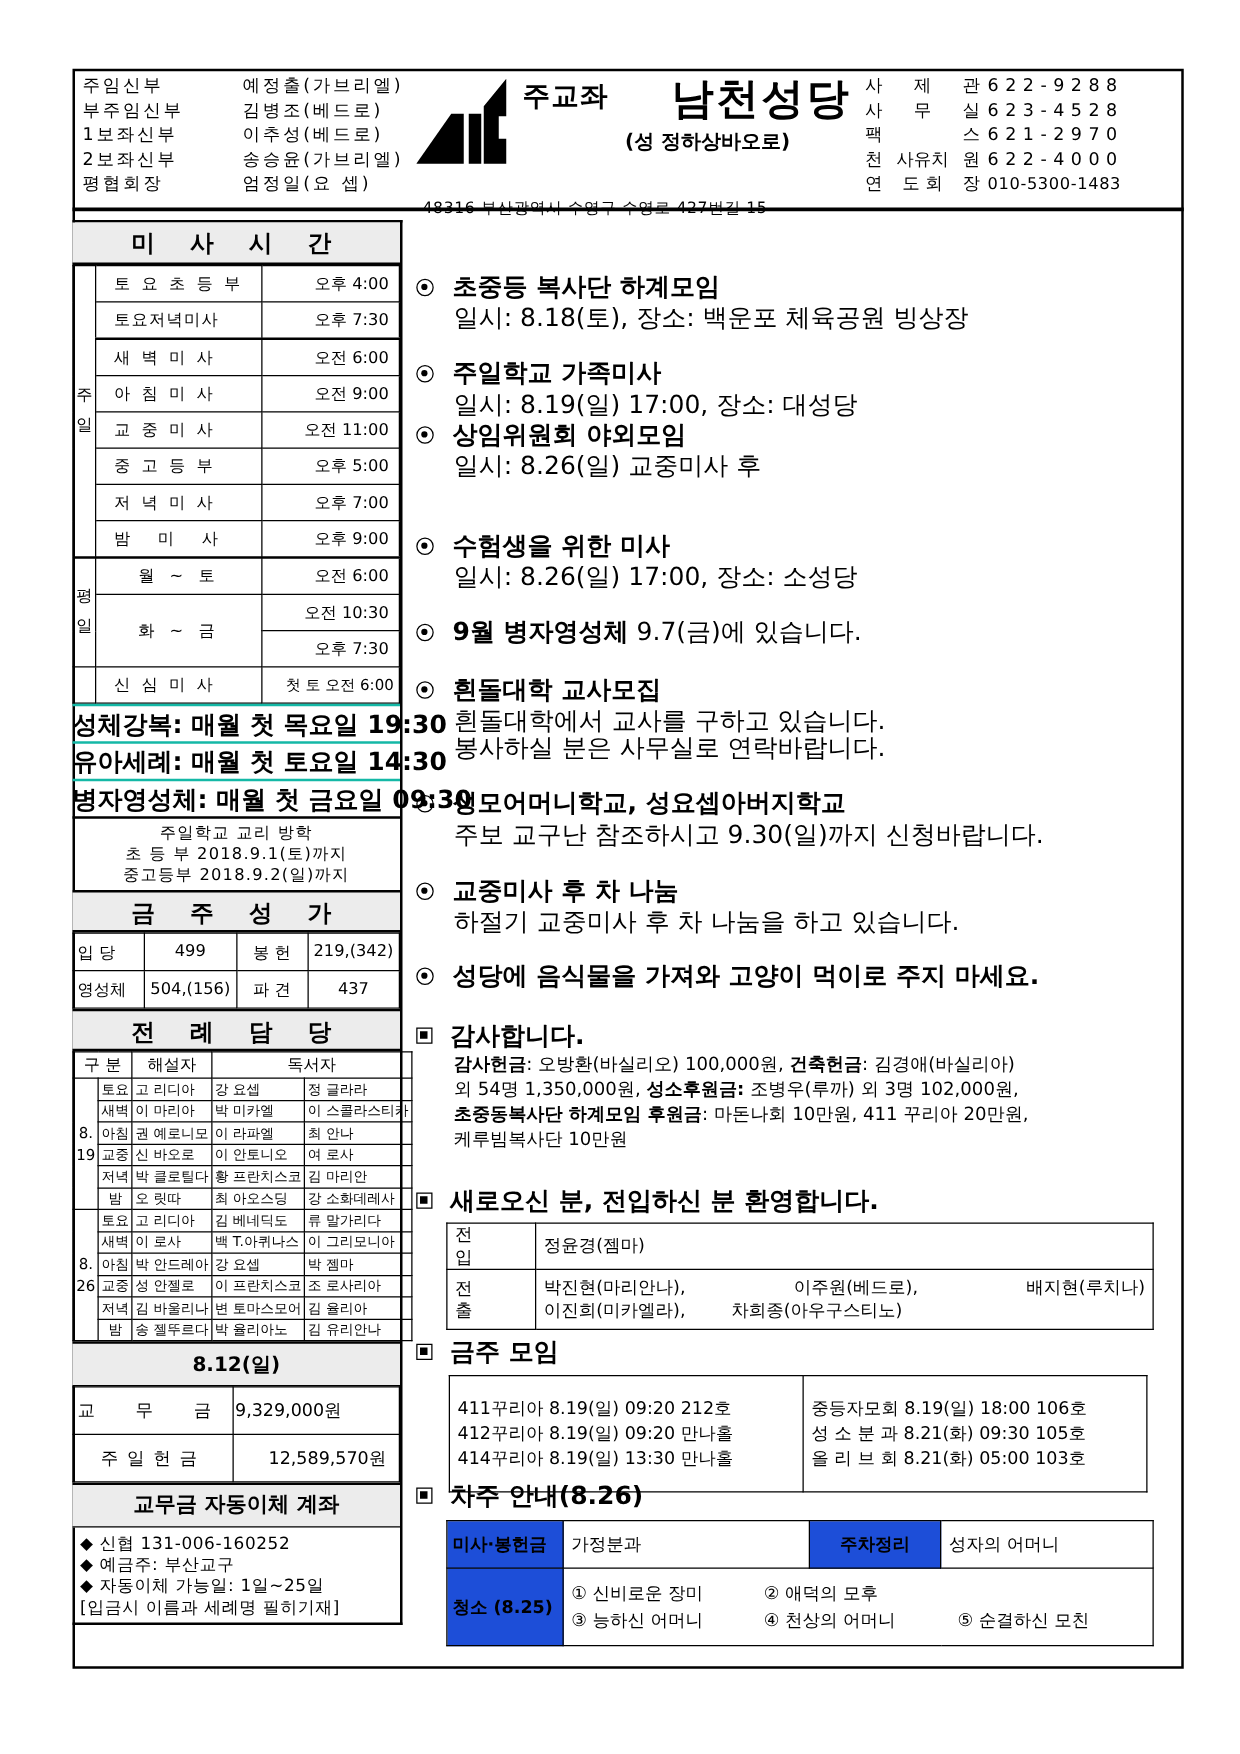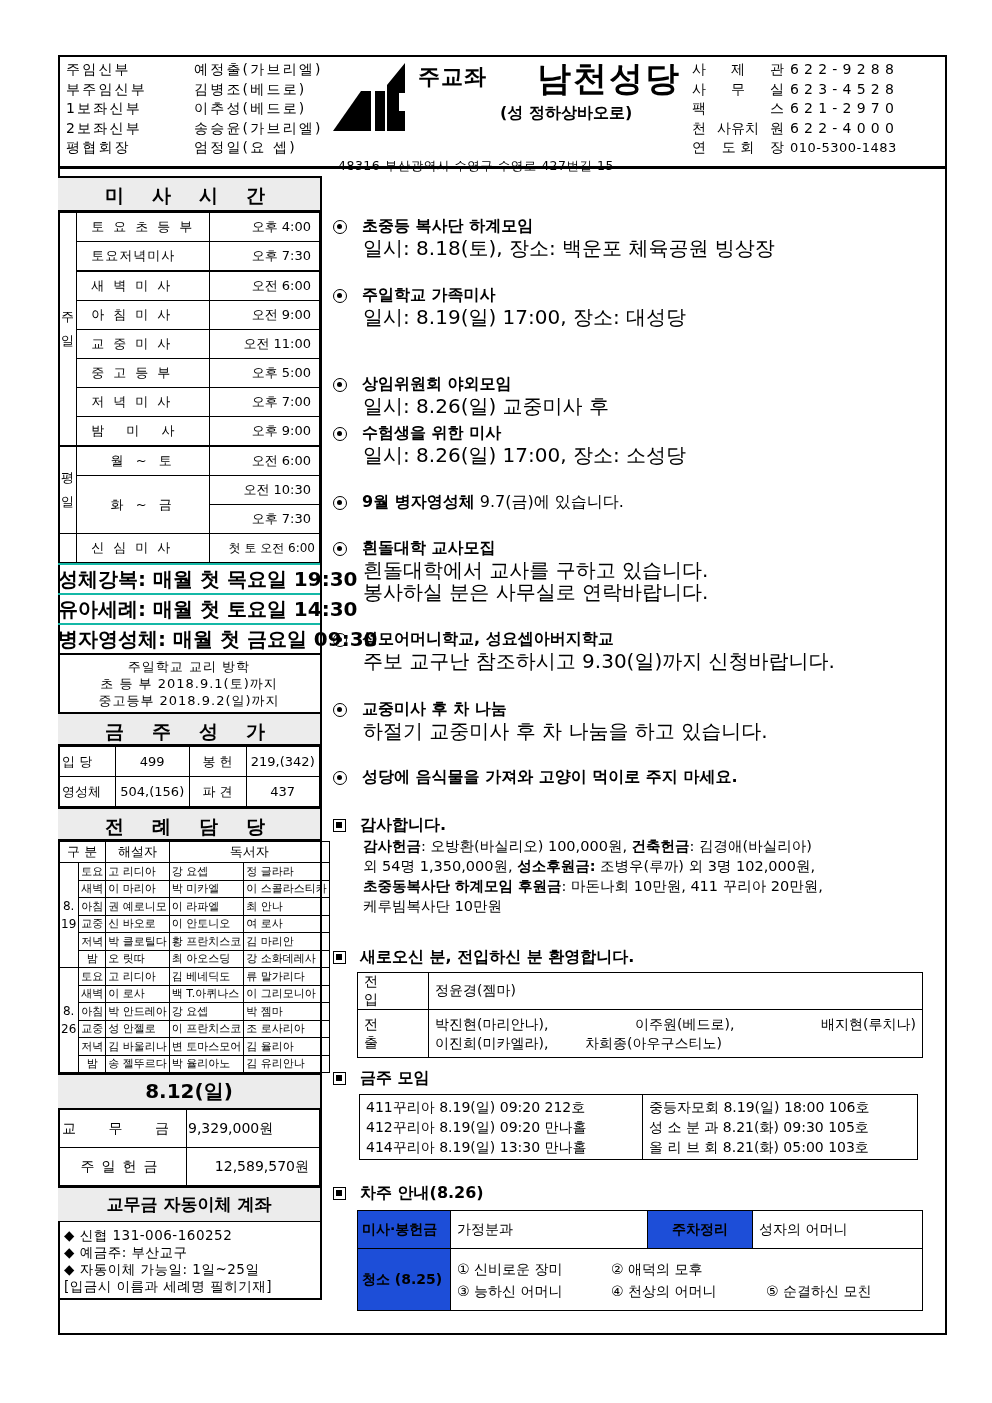--- a/index.html
+++ b/index.html
@@ -26,26 +26,26 @@
   table { border-collapse:collapse; }
   .mass td { border:1px solid #000; font-size:13px; height:28px; padding:0; }
   .mass .side { width:17px; text-align:center; font-size:13px; line-height:20px; }
   .mass .name { width:117px; letter-spacing:9px; padding-left:14px; white-space:nowrap; }
   .mass .time { text-align:right; padding-right:8px; width:100px; white-space:nowrap; }
   .boldrow { font-weight:bold; font-size:20px; text-align:right; height:28px; line-height:28px; border-top:2px solid #14b8a6; white-space:nowrap; }
   .catechism { border-top:2px solid #000; font-size:13px; text-align:center; line-height:17px; padding:3px 0; letter-spacing:1px; }
   .week td { border:1px solid #000; font-size:13px; height:29px; padding:0 3px; text-align:center; }
   .liturgy td { border:1px solid #000; font-size:11px; height:16.5px; padding:0 2px; white-space:nowrap; text-align:left; }
   .liturgy .gh td { font-size:13px; text-align:center; height:20px; }
-  .date-head { background:#ececec; font-size:20px; font-weight:bold; text-align:center; height:33px; line-height:33px; border-top:2px solid #000; border-bottom:1px solid #000; }
+  .date-head { background:#ececec; font-size:16px; font-weight:bold; text-align:center; height:33px; line-height:33px; border-top:2px solid #000; border-bottom:1px solid #000; }
   .money td { border:1px solid #000; font-size:14px; height:35px; }
   .acct { font-size:13.5px; line-height:17px; padding:5px 6px 3px 6px; letter-spacing:0.5px; white-space:nowrap; }
   
   .ann { position:absolute; left:333px; }
-  .ann .t { font-size:16px; font-weight:bold; display:flex; align-items:center; }
+  .ann .t { font-size:20px; font-weight:bold; display:flex; align-items:center; }
   .ann .d { font-size:20px; padding-left:30px; line-height:22px; }
   .bullet { display:inline-block; width:14px; height:14px; border:1.5px solid #000; border-radius:50%; position:relative; margin-right:15px; box-sizing:border-box; }
   .bullet::after { content:""; position:absolute; left:3px; top:3px; width:5px; height:5px; background:#000; border-radius:50%; }
   .sq { display:inline-block; width:13px; height:13px; border:1.5px solid #000; position:relative; margin-right:14px; box-sizing:border-box; }
   .sq::after { content:""; position:absolute; left:2px; top:2px; width:6px; height:6px; background:#000; }
   .thanks { font-size:14.5px; line-height:20px; padding-left:30px; white-space:nowrap; }
   .tbl td { border:1px solid #000; font-size:14px; padding:0 6px; }
   .gray { background:#1d4ed8;font-weight:bold; }
 </style>
 </head>
@@ -317,21 +317,21 @@
     </div>
     <div class="d">일시: 8.18(토), 장소: 백운포 체육공원 빙상장</div>
   </div>
 <div class="ann" style="top:285px">
     <div class="t">
       <span class="bullet"></span>
       <span>주일학교 가족미사</span>
     </div>
     <div class="d">일시: 8.19(일) 17:00, 장소: 대성당</div>
   </div>
-<div class="ann" style="top:374px">
+<div class="ann" style="top:334px">
     <div class="t">
       <span class="bullet"></span>
       <span>상임위원회 야외모임</span>
     </div>
     <div class="d">일시: 8.26(일) 교중미사 후</div>
   </div>
 <div class="ann" style="top:423px">
     <div class="t">
       <span class="bullet"></span>
       <span>수험생을 위한 미사</span>
@@ -419,21 +419,21 @@
       <span>금주 모임</span>
     </div>
   <table class="tbl" style="margin-left:26px;margin-top:5px;width:559px">
     <tbody>
         <tr>
           <td style="line-height:20px;width:270px;padding:2px 6px">
         <div>411꾸리아 8.19(일) 09:20 212호</div>
             <div>412꾸리아 8.19(일) 09:20 만나홀</div>
             <div>414꾸리아 8.19(일) 13:30 만나홀</div>
           </td>
-      <td style="line-height:20px;padding:2px 6px">
+      <td style="line-height:20px;padding:16px 6px">
         <div>중등자모회 8.19(일) 18:00 106호</div>
             <div>성 소 분 과 8.21(화) 09:30 105호</div>
             <div>올 리 브 회 8.21(화) 05:00 103호</div>
           </td>
         </tr>
   </tbody>
     </table>
 </div>
 
 <div class="ann" style="top:1183px">

